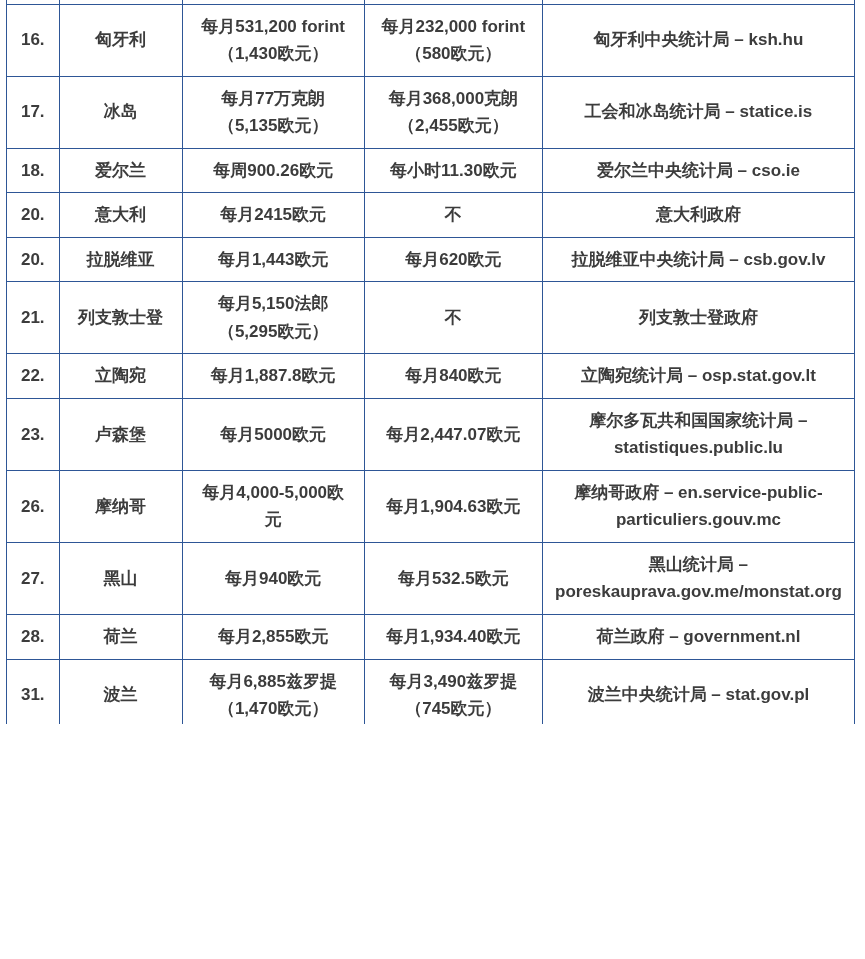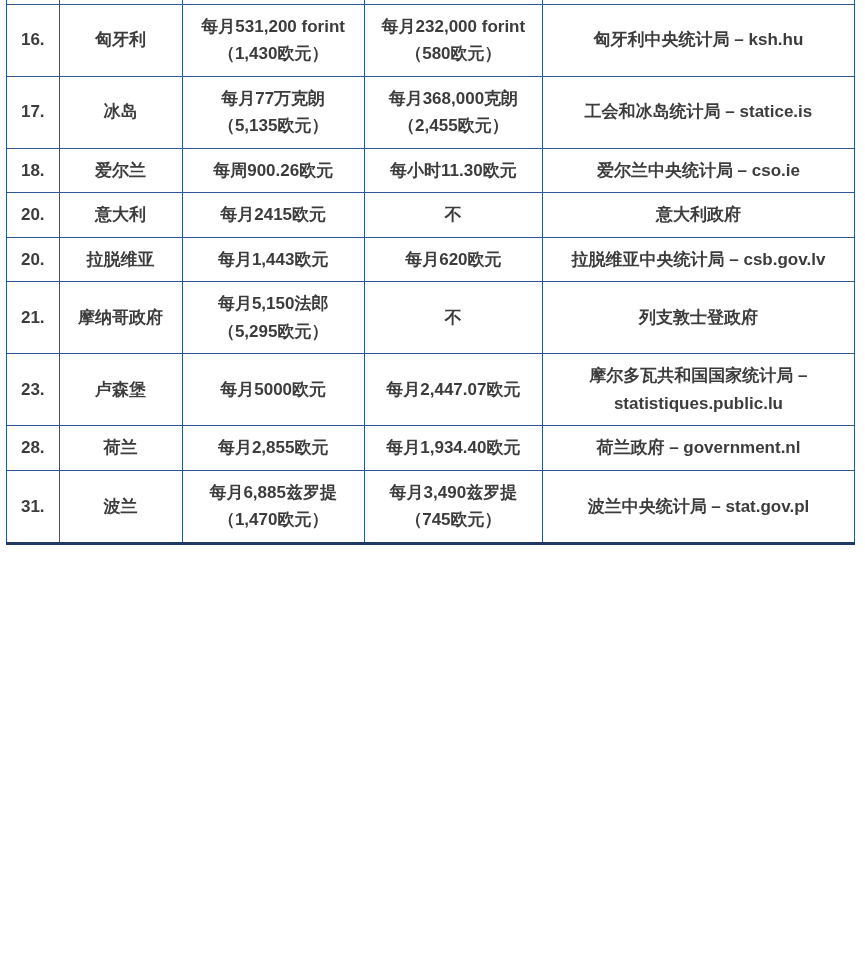--- a/index.html
+++ b/index.html
@@ -110,33 +110,57 @@
   </tr>
         <tr class="data-row">
     <td>20.</td>
     <td>拉脱维亚</td>
     <td>每月1,443欧元</td>
     <td>每月620欧元</td>
     <td>拉脱维亚中央统计局 – csb.gov.lv</td>
   </tr>
         <tr class="data-row">
     <td>21.</td>
-    <td>摩纳哥政府</td>
+    <td>列支敦士登</td>
     <td>每月5,150法郎
 （5,295欧元）</td>
     <td>不</td>
     <td>列支敦士登政府</td>
+  </tr>
+        <tr class="data-row">
+    <td>22.</td>
+    <td>立陶宛</td>
+    <td>每月1,887.8欧元</td>
+    <td>每月840欧元</td>
+    <td>立陶宛统计局 – osp.stat.gov.lt</td>
   </tr>
         <tr class="data-row">
     <td>23.</td>
     <td>卢森堡</td>
     <td>每月5000欧元</td>
     <td>每月2,447.07欧元</td>
     <td>摩尔多瓦共和国国家统计局 –
 statistiques.public.lu</td>
+  </tr>
+        <tr class="data-row">
+    <td>26.</td>
+    <td>摩纳哥</td>
+    <td>每月4,000-5,000欧
+元</td>
+    <td>每月1,904.63欧元</td>
+    <td>摩纳哥政府 – en.service-public-
+particuliers.gouv.mc</td>
+  </tr>
+        <tr class="data-row">
+    <td>27.</td>
+    <td>黑山</td>
+    <td>每月940欧元</td>
+    <td>每月532.5欧元</td>
+    <td>黑山统计局 –
+poreskauprava.gov.me/monstat.org</td>
   </tr>
         <tr class="data-row">
     <td>28.</td>
     <td>荷兰</td>
     <td>每月2,855欧元</td>
     <td>每月1,934.40欧元</td>
     <td>荷兰政府 – government.nl</td>
   </tr>
         <tr class="data-row">
     <td>31.</td>

